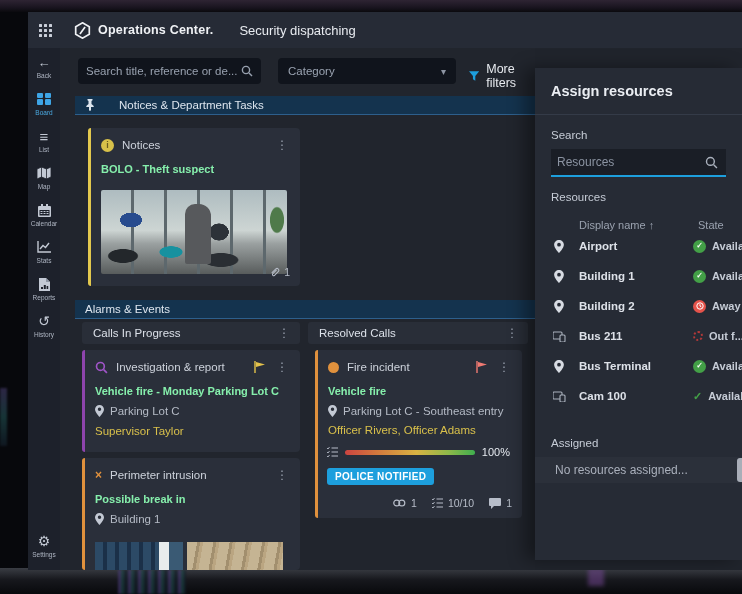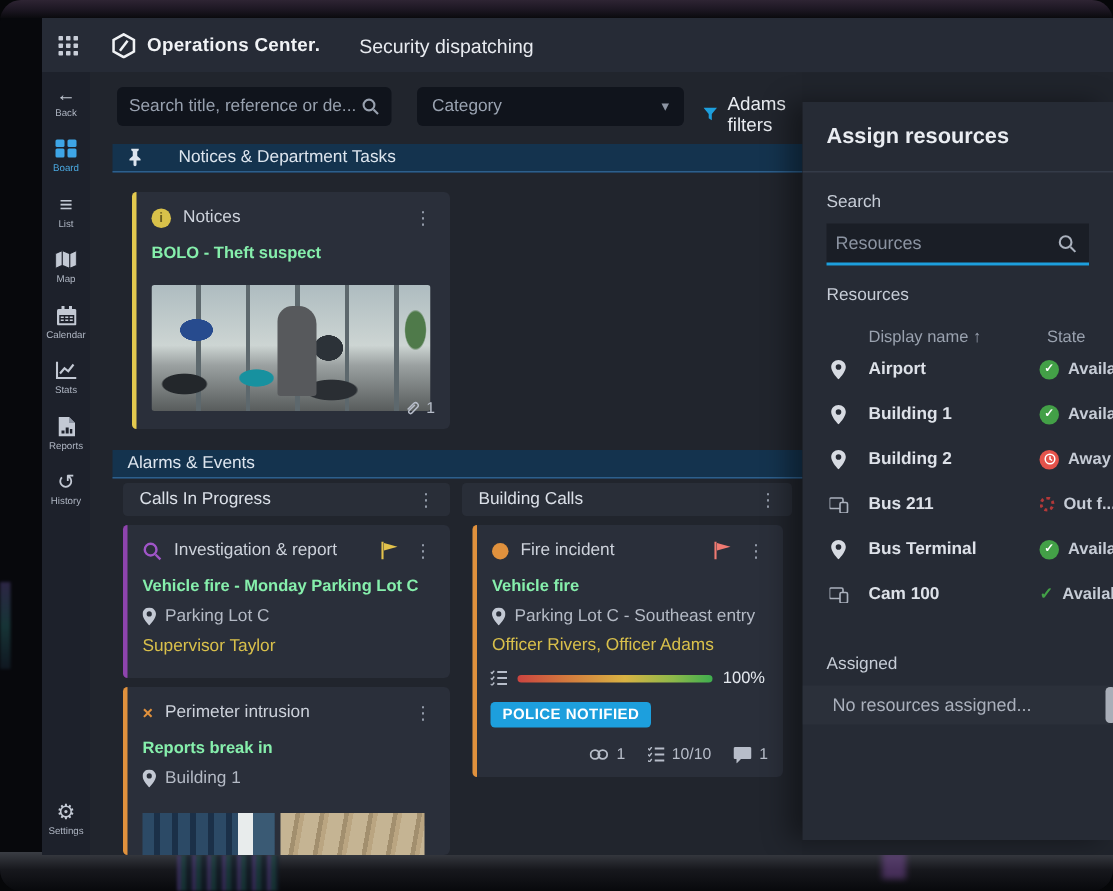--- a/index.html
+++ b/index.html
@@ -1,18 +1,18 @@
 <!DOCTYPE html>
 <html><head>
 <meta charset="utf-8">
 <style>
   * { margin:0; padding:0; box-sizing:border-box; }
   html,body { background:#060709; }
   body { font-family:"Liberation Sans", sans-serif; }
-  .stage { position:relative; width:742px; height:594px; background:#07080c; overflow:hidden;border-radius:14px; }
+  .stage { position:relative; width:742px; height:594px; background:#07080c; overflow:hidden; }
 
   
   .glow-top { position:absolute; left:0; top:0; width:742px; height:12px;
     background:linear-gradient(180deg,#2e2433 0%,#1a1520 60%,#0a0a0e 100%); }
   .glow-bottom { position:absolute; left:0; top:568px; width:742px; height:26px;
     background:linear-gradient(180deg,#3a3d44 0%,#17181d 45%,#08090c 100%); }
   .streak-a { position:absolute; left:118px; top:570px; width:68px; height:24px;
     background:repeating-linear-gradient(90deg,#4a3a7a 0 3px,#1c4a4a 3px 6px,#13202c 6px 10px); opacity:.6; filter:blur(1px); }
   .streak-b { position:absolute; left:588px; top:568px; width:16px; height:18px; background:#7a4a9a; opacity:.5; filter:blur(2px); }
   .streak-left { position:absolute; left:0; top:388px; width:7px; height:58px;
@@ -245,21 +245,21 @@
           </svg>
         </div>
         <div class="cat-select">
           <span class="val">Category</span>
           <span class="chev">▾</span>
         </div>
         <div class="more-filters">
           <svg width="13" height="12" viewBox="0 0 13 12">
             <path d="M0 0 H13 L8 6 V12 L5 10 V6 Z" fill="#1d9fdd"></path>
           </svg>
-          <span>Adams filters</span>
+          <span>More filters</span>
         </div>
       </div>
 
       <div class="band band1">
         <svg width="10" height="12" viewBox="0 0 10 12">
           <path d="M2.5 0 h5 v1.2 l-1 .8 v3 l2.2 2 v1 H6 v3.2 L5 12 4 11.2 V8 H1.3 v-1 l2.2-2 v-3 l-1-.8 Z" fill="#dde5ee"></path>
         </svg>
         <span>Notices &amp; Department Tasks</span>
       </div>
 
@@ -282,21 +282,21 @@
 
       <div class="band band2">
         <span>Alarms &amp; Events</span>
       </div>
 
       <div class="col-head colh-a">
         <span class="ctitle">Calls In Progress</span>
         <span class="kebab">⋮</span>
       </div>
       <div class="col-head colh-b">
-        <span class="ctitle">Building Calls</span>
+        <span class="ctitle">Resolved Calls</span>
         <span class="kebab">⋮</span>
       </div>
 
       <div class="card cip-card1">
         <div class="edge" style="background:#8e44ad;"></div>
         <div class="type-row">
           <svg width="13" height="13" viewBox="0 0 12 12">
             <circle cx="5" cy="5" r="3.6" fill="none" stroke="#a055c8" stroke-width="1.5"></circle>
             <path d="M8 8 L11 11" stroke="#a055c8" stroke-width="1.5"></path>
           </svg>
@@ -317,21 +317,21 @@
         <div class="assignee">Supervisor Taylor</div>
       </div>
 
       <div class="card cip-card2">
         <div class="edge" style="background:#e0913d;"></div>
         <div class="type-row">
           <span style="color:#e0913d;font-size:12px;font-weight:bold;">×</span>
           <span class="tname">Perimeter intrusion</span>
           <span class="kebab">⋮</span>
         </div>
-        <div class="card-title">Reports break in</div>
+        <div class="card-title">Possible break in</div>
         <div class="loc-row">
           <svg width="9" height="12" viewBox="0 0 12 16">
             <path d="M6 0 C2.7 0 0 2.6 0 5.8 0 10 6 16 6 16 s6-6 6-10.2 C12 2.6 9.3 0 6 0 Z M6 8 a2.3 2.3 0 110-4.6 A2.3 2.3 0 016 8 Z" fill="#c3c9d4"></path>
           </svg>
           <span>Building 1</span>
         </div>
         <div class="perimeter-imgs">
           <div class="pimg-a"></div>
           <div class="pimg-b"></div>
         </div>

